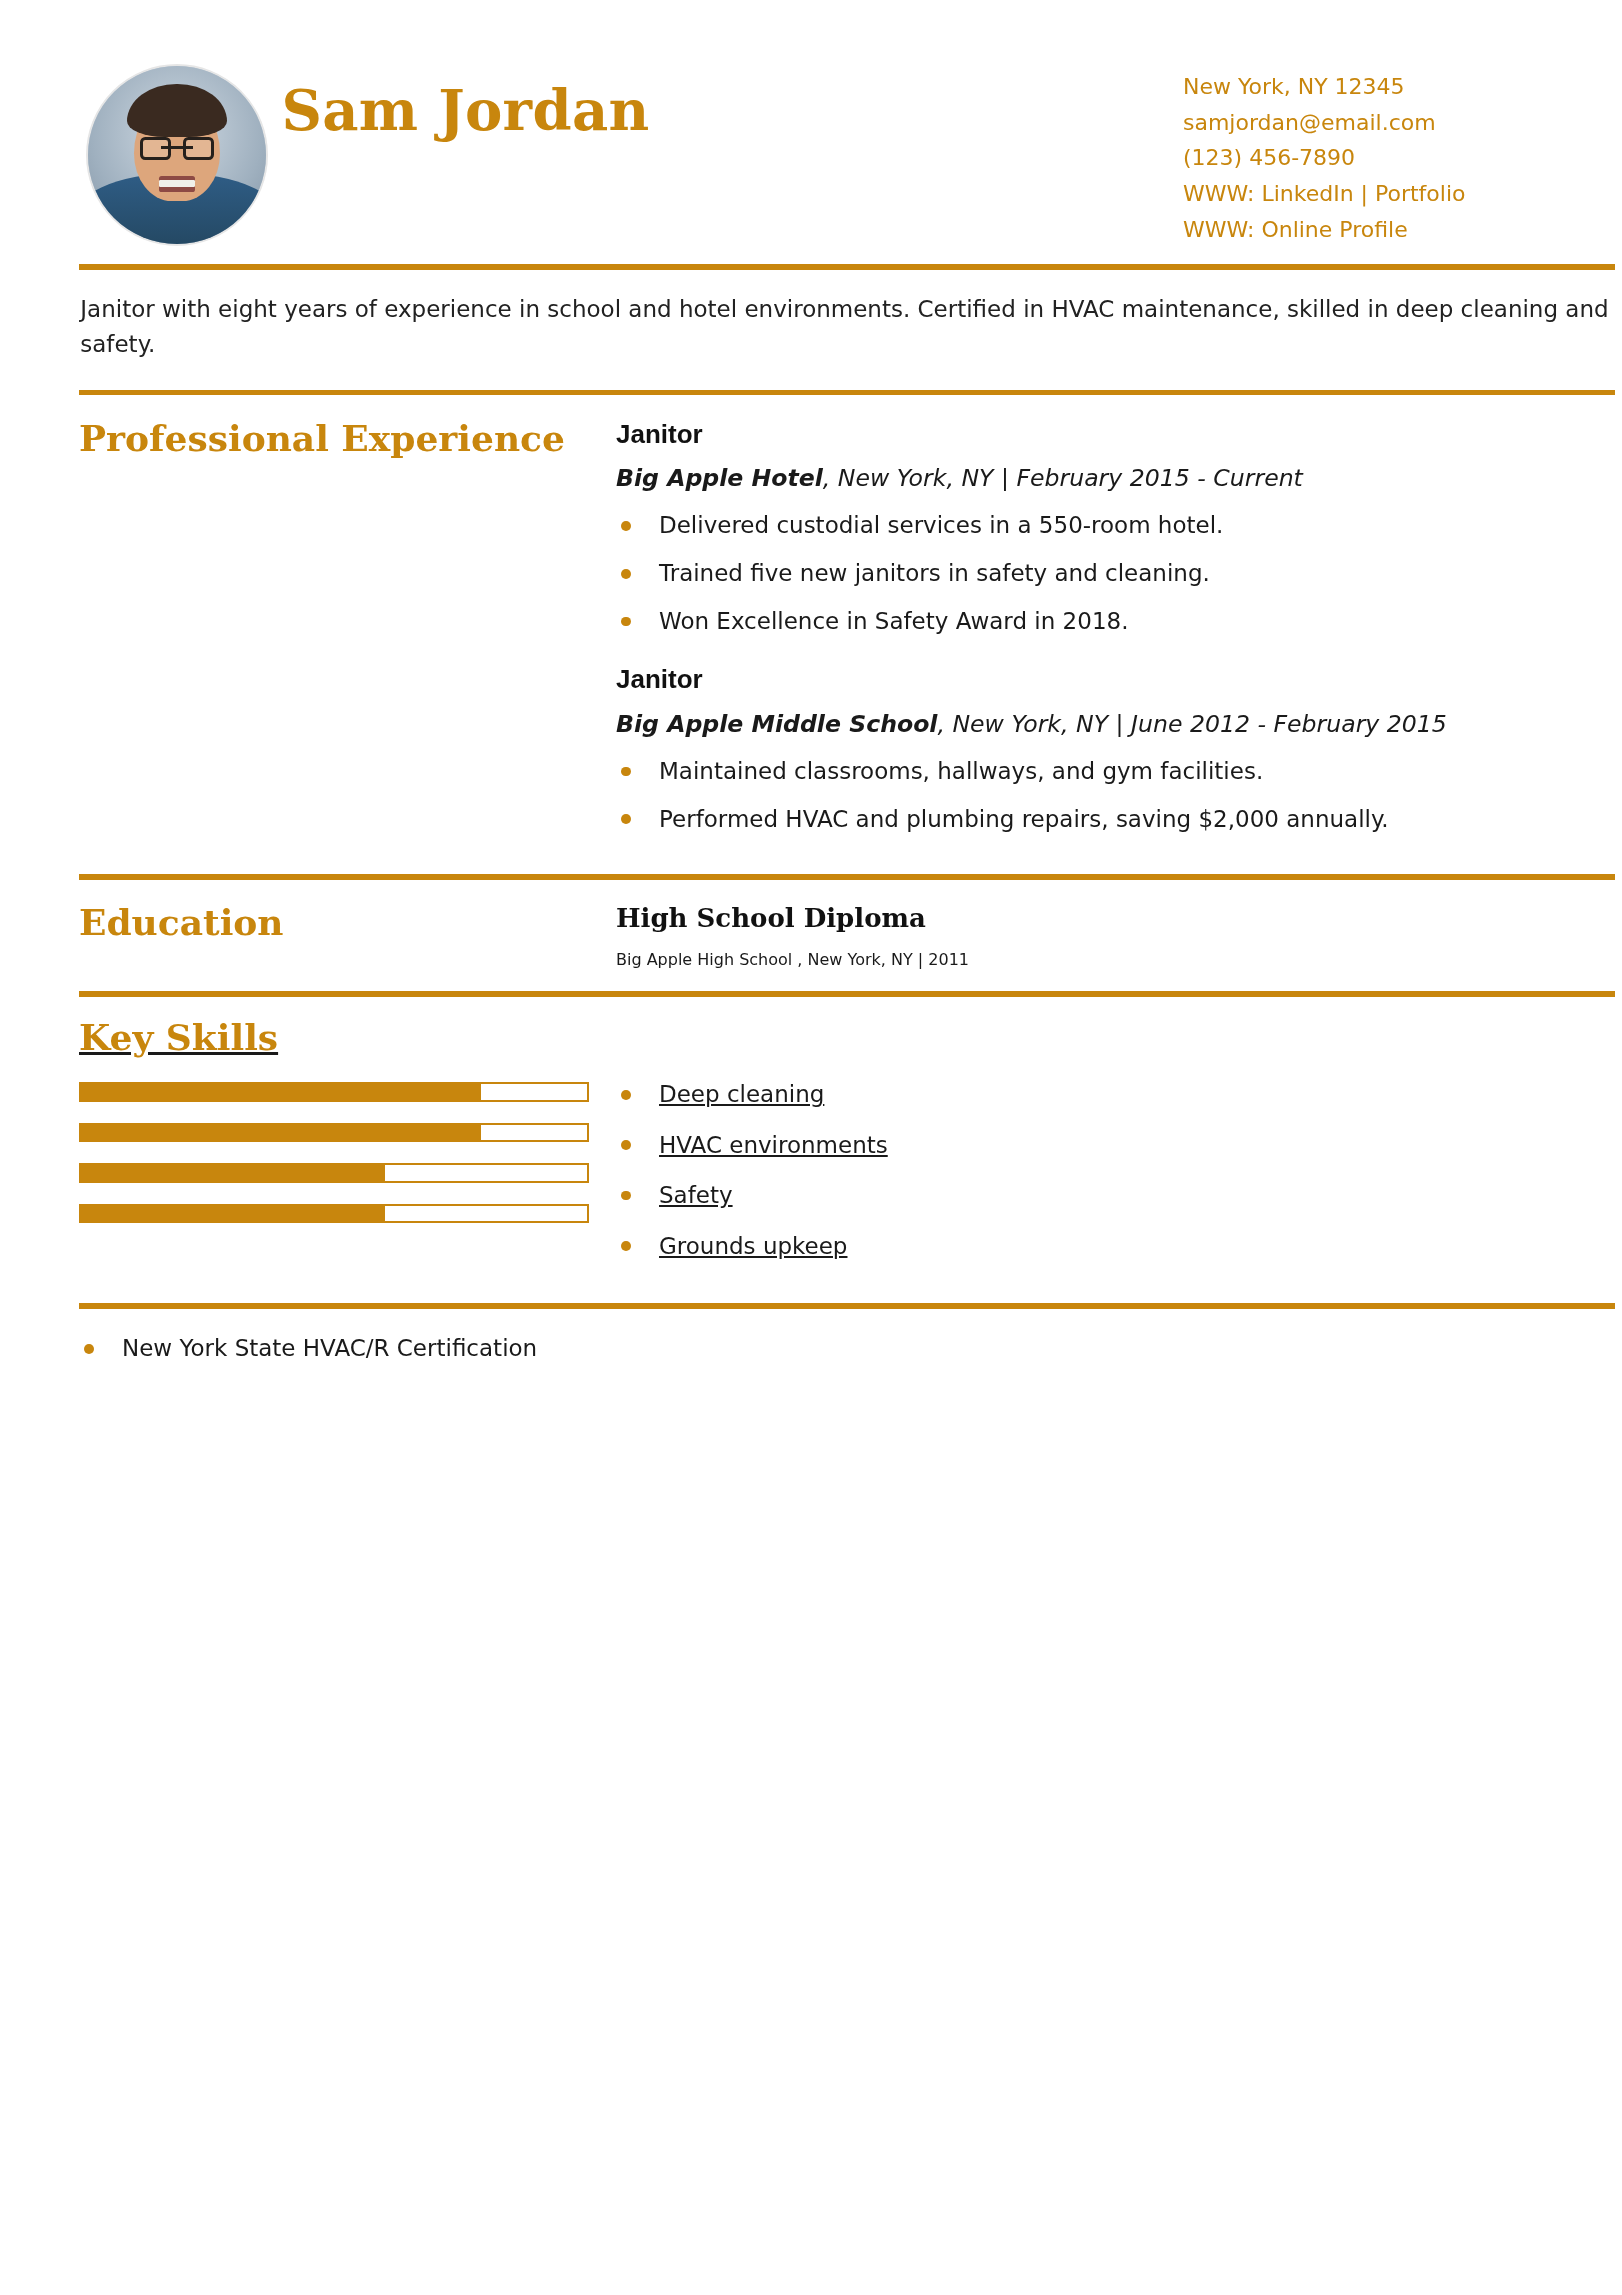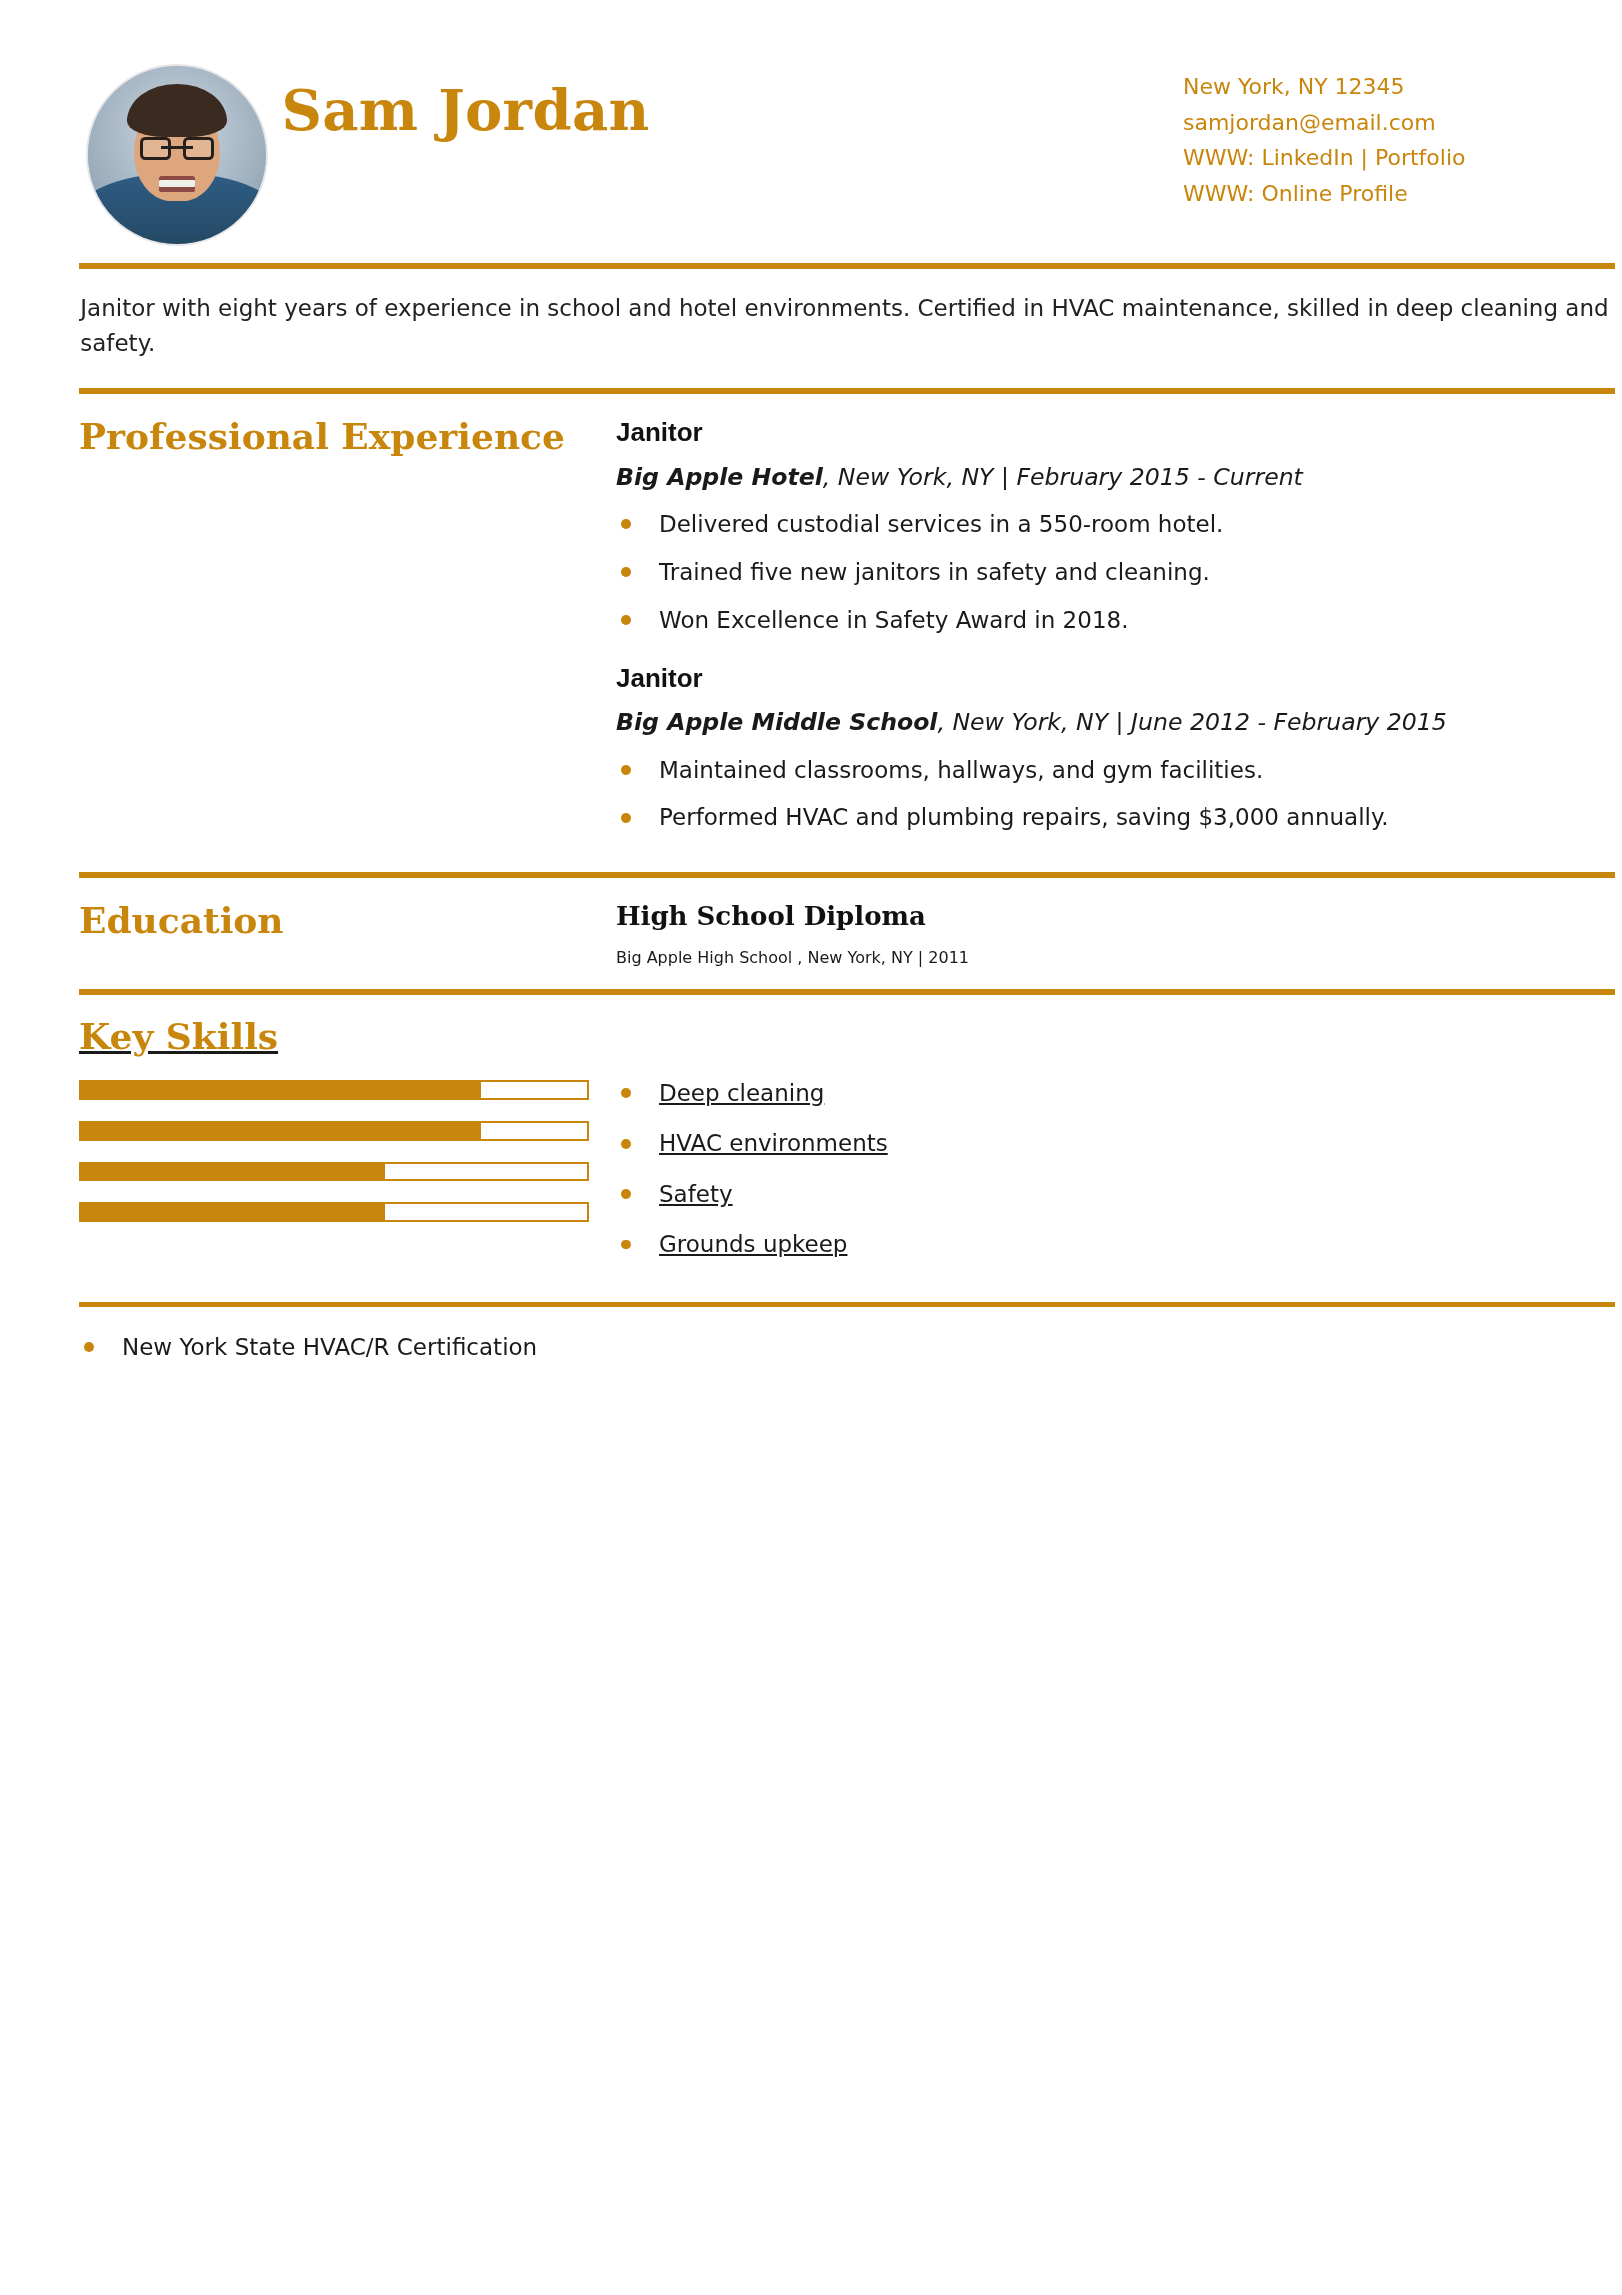--- a/index.html
+++ b/index.html
@@ -299,20 +299,21 @@
       </div>
     </div>
 
     <div class="name-block">
       <div class="name">Sam Jordan</div>
     </div>
 
     <div class="contact">
       <div>New York, NY 12345</div>
       <div>samjordan@email.com</div>
+      <div>(123) 456-7890</div>
       <div>WWW: LinkedIn | Portfolio</div>
       <div>WWW: Online Profile</div>
     </div>
   </div>
 
   <div class="rule"></div>
 
   <div class="summary">Janitor with eight years of experience in school and hotel environments. Certified in HVAC maintenance, skilled in deep cleaning and safety.</div>
 
   <div class="rule"></div>
@@ -329,21 +330,21 @@
           <li>Trained five new janitors in safety and cleaning.</li>
           <li>Won Excellence in Safety Award in 2018.</li>
         </ul>
       </div>
 
       <div class="job-block">
         <div class="job-title">Janitor</div>
         <div class="job-meta"><span class="emph">Big Apple Middle School</span><span>, New York, NY | June 2012 - February 2015</span></div>
         <ul class="bullets">
           <li>Maintained classrooms, hallways, and gym facilities.</li>
-          <li>Performed HVAC and plumbing repairs, saving $3,000 annually.</li>
+          <li>Performed HVAC and plumbing repairs, saving $2,000 annually.</li>
         </ul>
       </div>
 
     </div>
   </div>
 
   <div class="rule"></div>
 
   <div class="section">
     <div class="sec-title">Education</div>

